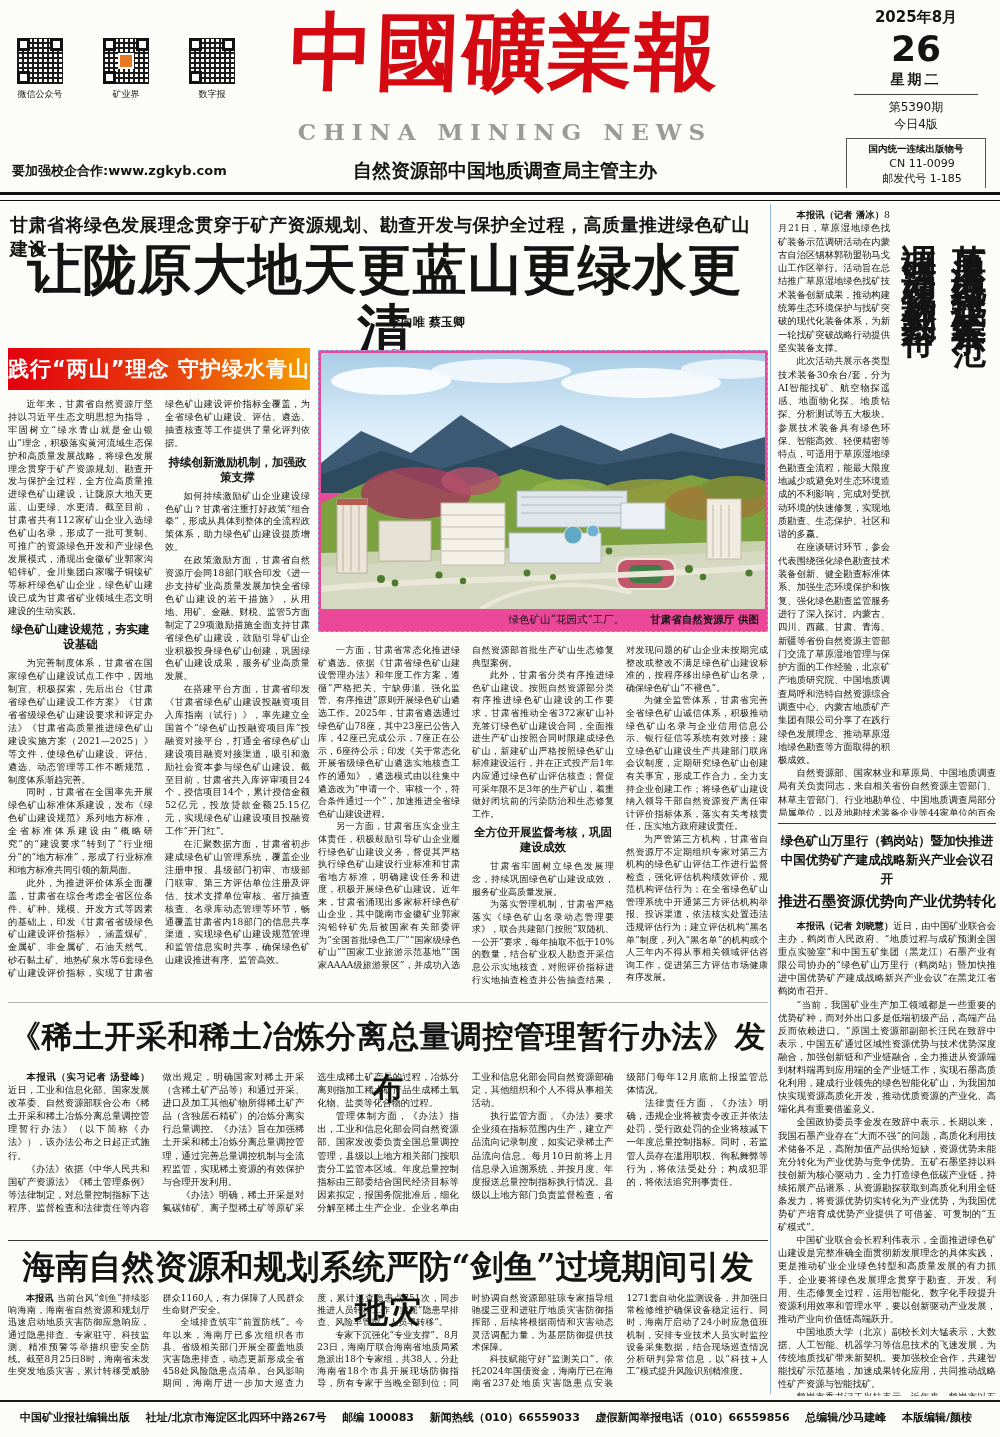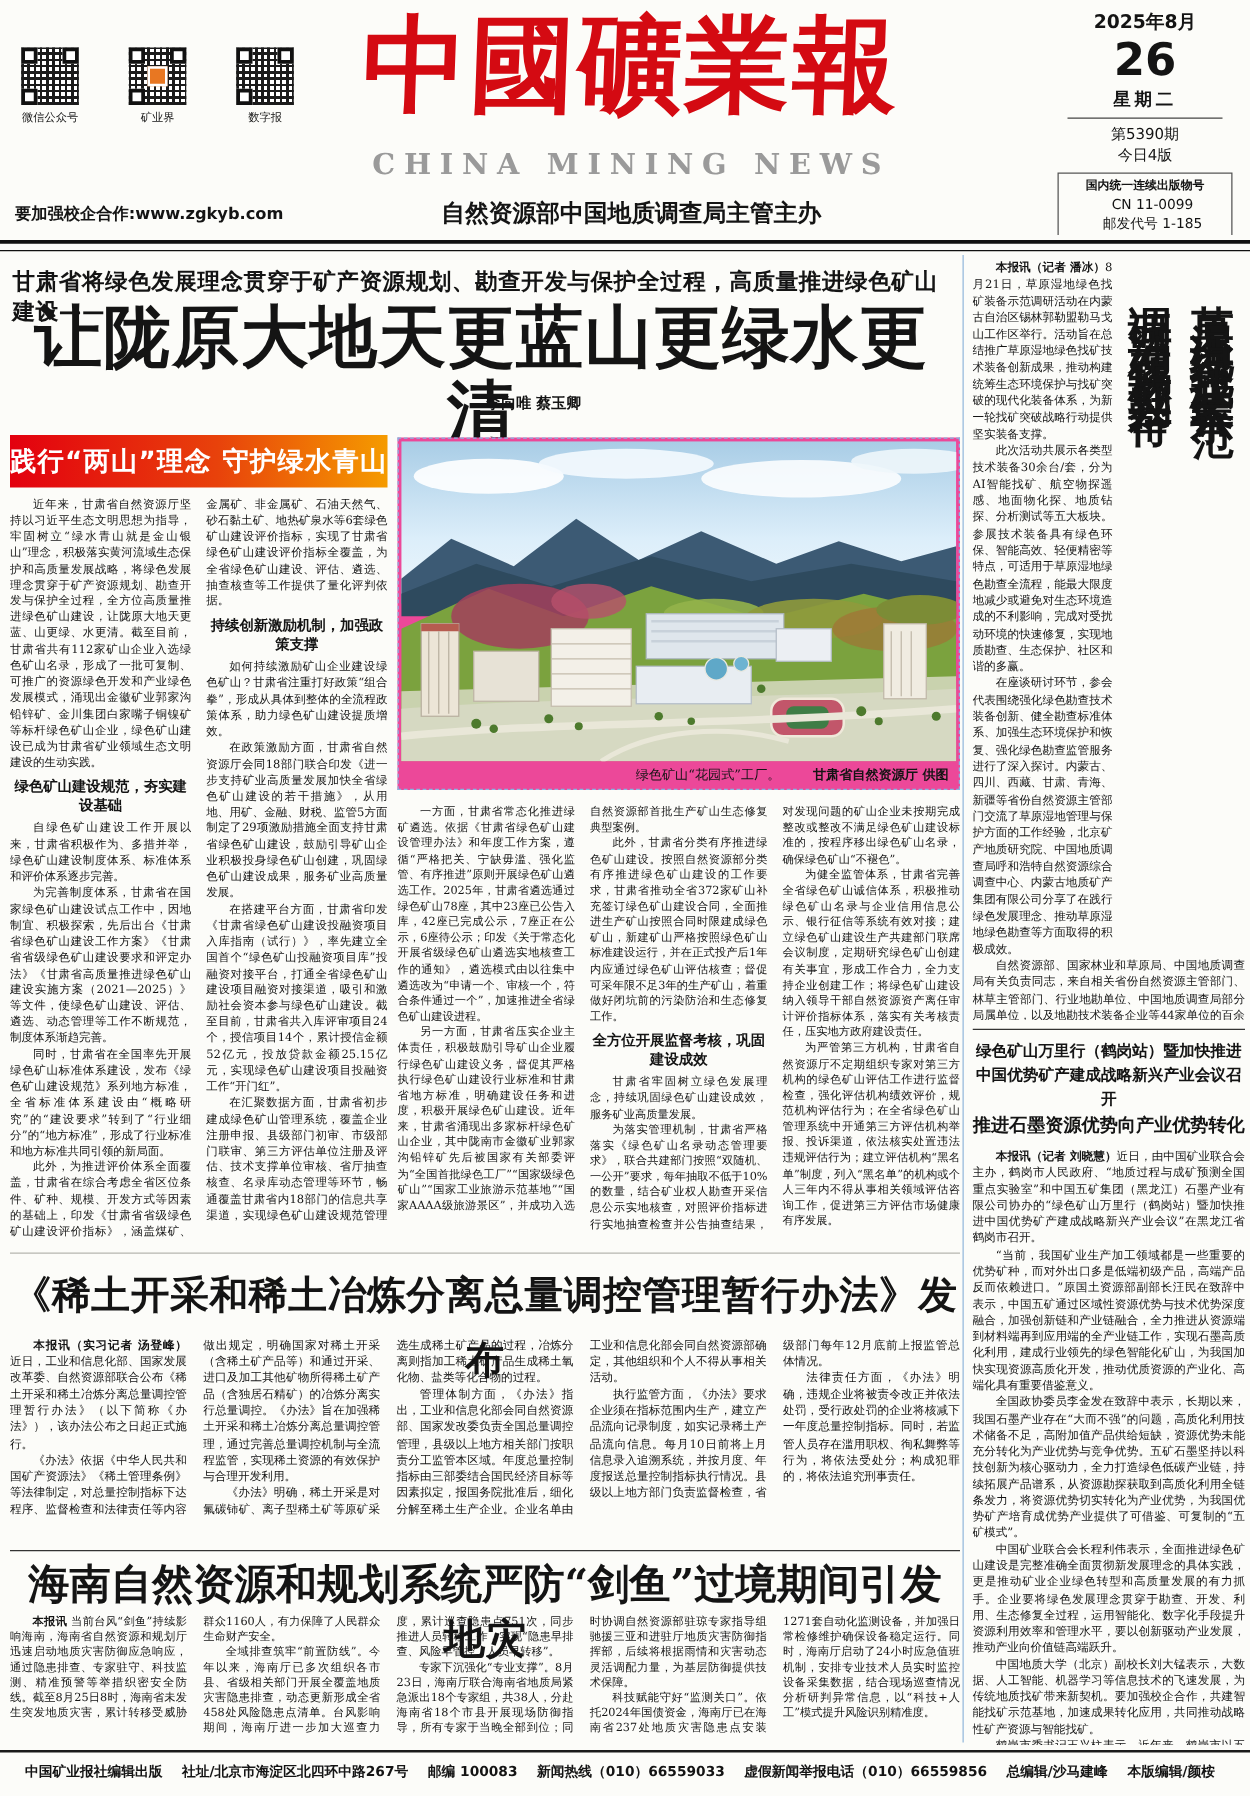--- a/index.html
+++ b/index.html
@@ -135,21 +135,20 @@
 
   <div class="lead-kicker">甘肃省将绿色发展理念贯穿于矿产资源规划、勘查开发与保护全过程，高质量推进绿色矿山建设——</div>
   <div class="lead-headline">让陇原大地天更蓝山更绿水更清</div>
   <div class="lead-byline">李向唯  蔡玉卿</div>
 
   <div class="lead-left">
     <div class="banner">践行“两山”理念  守护绿水青山</div>
     <div class="cols">
         <p class="para">近年来，甘肃省自然资源厅坚持以习近平生态文明思想为指导，牢固树立“绿水青山就是金山银山”理念，积极落实黄河流域生态保护和高质量发展战略，将绿色发展理念贯穿于矿产资源规划、勘查开发与保护全过程，全方位高质量推进绿色矿山建设，让陇原大地天更蓝、山更绿、水更清。截至目前，甘肃省共有112家矿山企业入选绿色矿山名录，形成了一批可复制、可推广的资源绿色开发和产业绿色发展模式，涌现出金徽矿业郭家沟铅锌矿、金川集团白家嘴子铜镍矿等标杆绿色矿山企业，绿色矿山建设已成为甘肃省矿业领域生态文明建设的生动实践。</p>
         <div class="subhead">绿色矿山建设规范，夯实建设基础</div>
-        <p class="para">自绿色矿山建设工作开展以来，甘肃省积极作为、多措并举，绿色矿山建设制度体系、标准体系和评价体系逐步完善。</p>
         <p class="para">为完善制度体系，甘肃省在国家绿色矿山建设试点工作中，因地制宜、积极探索，先后出台《甘肃省绿色矿山建设工作方案》《甘肃省省级绿色矿山建设要求和评定办法》《甘肃省高质量推进绿色矿山建设实施方案（2021—2025）》等文件，使绿色矿山建设、评估、遴选、动态管理等工作不断规范，制度体系渐趋完善。</p>
         <p class="para">同时，甘肃省在全国率先开展绿色矿山标准体系建设，发布《绿色矿山建设规范》系列地方标准，全省标准体系建设由“概略研究”的“建设要求”转到了“行业细分”的“地方标准”，形成了行业标准和地方标准共同引领的新局面。</p>
         <p class="para">此外，为推进评价体系全面覆盖，甘肃省在综合考虑全省区位条件、矿种、规模、开发方式等因素的基础上，印发《甘肃省省级绿色矿山建设评价指标》，涵盖煤矿、金属矿、非金属矿、石油天然气、砂石黏土矿、地热矿泉水等6套绿色矿山建设评价指标，实现了甘肃省绿色矿山建设评价指标全覆盖，为全省绿色矿山建设、评估、遴选、抽查核查等工作提供了量化评判依据。</p>
         <div class="subhead">持续创新激励机制，加强政策支撑</div>
         <p class="para">如何持续激励矿山企业建设绿色矿山？甘肃省注重打好政策“组合拳”，形成从具体到整体的全流程政策体系，助力绿色矿山建设提质增效。</p>
         <p class="para">在政策激励方面，甘肃省自然资源厅会同18部门联合印发《进一步支持矿业高质量发展加快全省绿色矿山建设的若干措施》，从用地、用矿、金融、财税、监管5方面制定了29项激励措施全面支持甘肃省绿色矿山建设，鼓励引导矿山企业积极投身绿色矿山创建，巩固绿色矿山建设成果，服务矿业高质量发展。</p>
         <p class="para">在搭建平台方面，甘肃省印发《甘肃省绿色矿山建设投融资项目入库指南（试行）》，率先建立全国首个“绿色矿山投融资项目库”投融资对接平台，打通全省绿色矿山建设项目融资对接渠道，吸引和激励社会资本参与绿色矿山建设。截至目前，甘肃省共入库评审项目24个，授信项目14个，累计授信金额52亿元，投放贷款金额25.15亿元，实现绿色矿山建设项目投融资工作“开门红”。</p>
         <p class="para">在汇聚数据方面，甘肃省初步建成绿色矿山管理系统，覆盖企业注册申报、县级部门初审、市级部门联审、第三方评估单位注册及评估、技术支撑单位审核、省厅抽查核查、名录库动态管理等环节，畅通覆盖甘肃省内18部门的信息共享渠道，实现绿色矿山建设规范管理和监管信息实时共享，确保绿色矿山建设推进有序、监管高效。</p>
       </div>
   </div>

